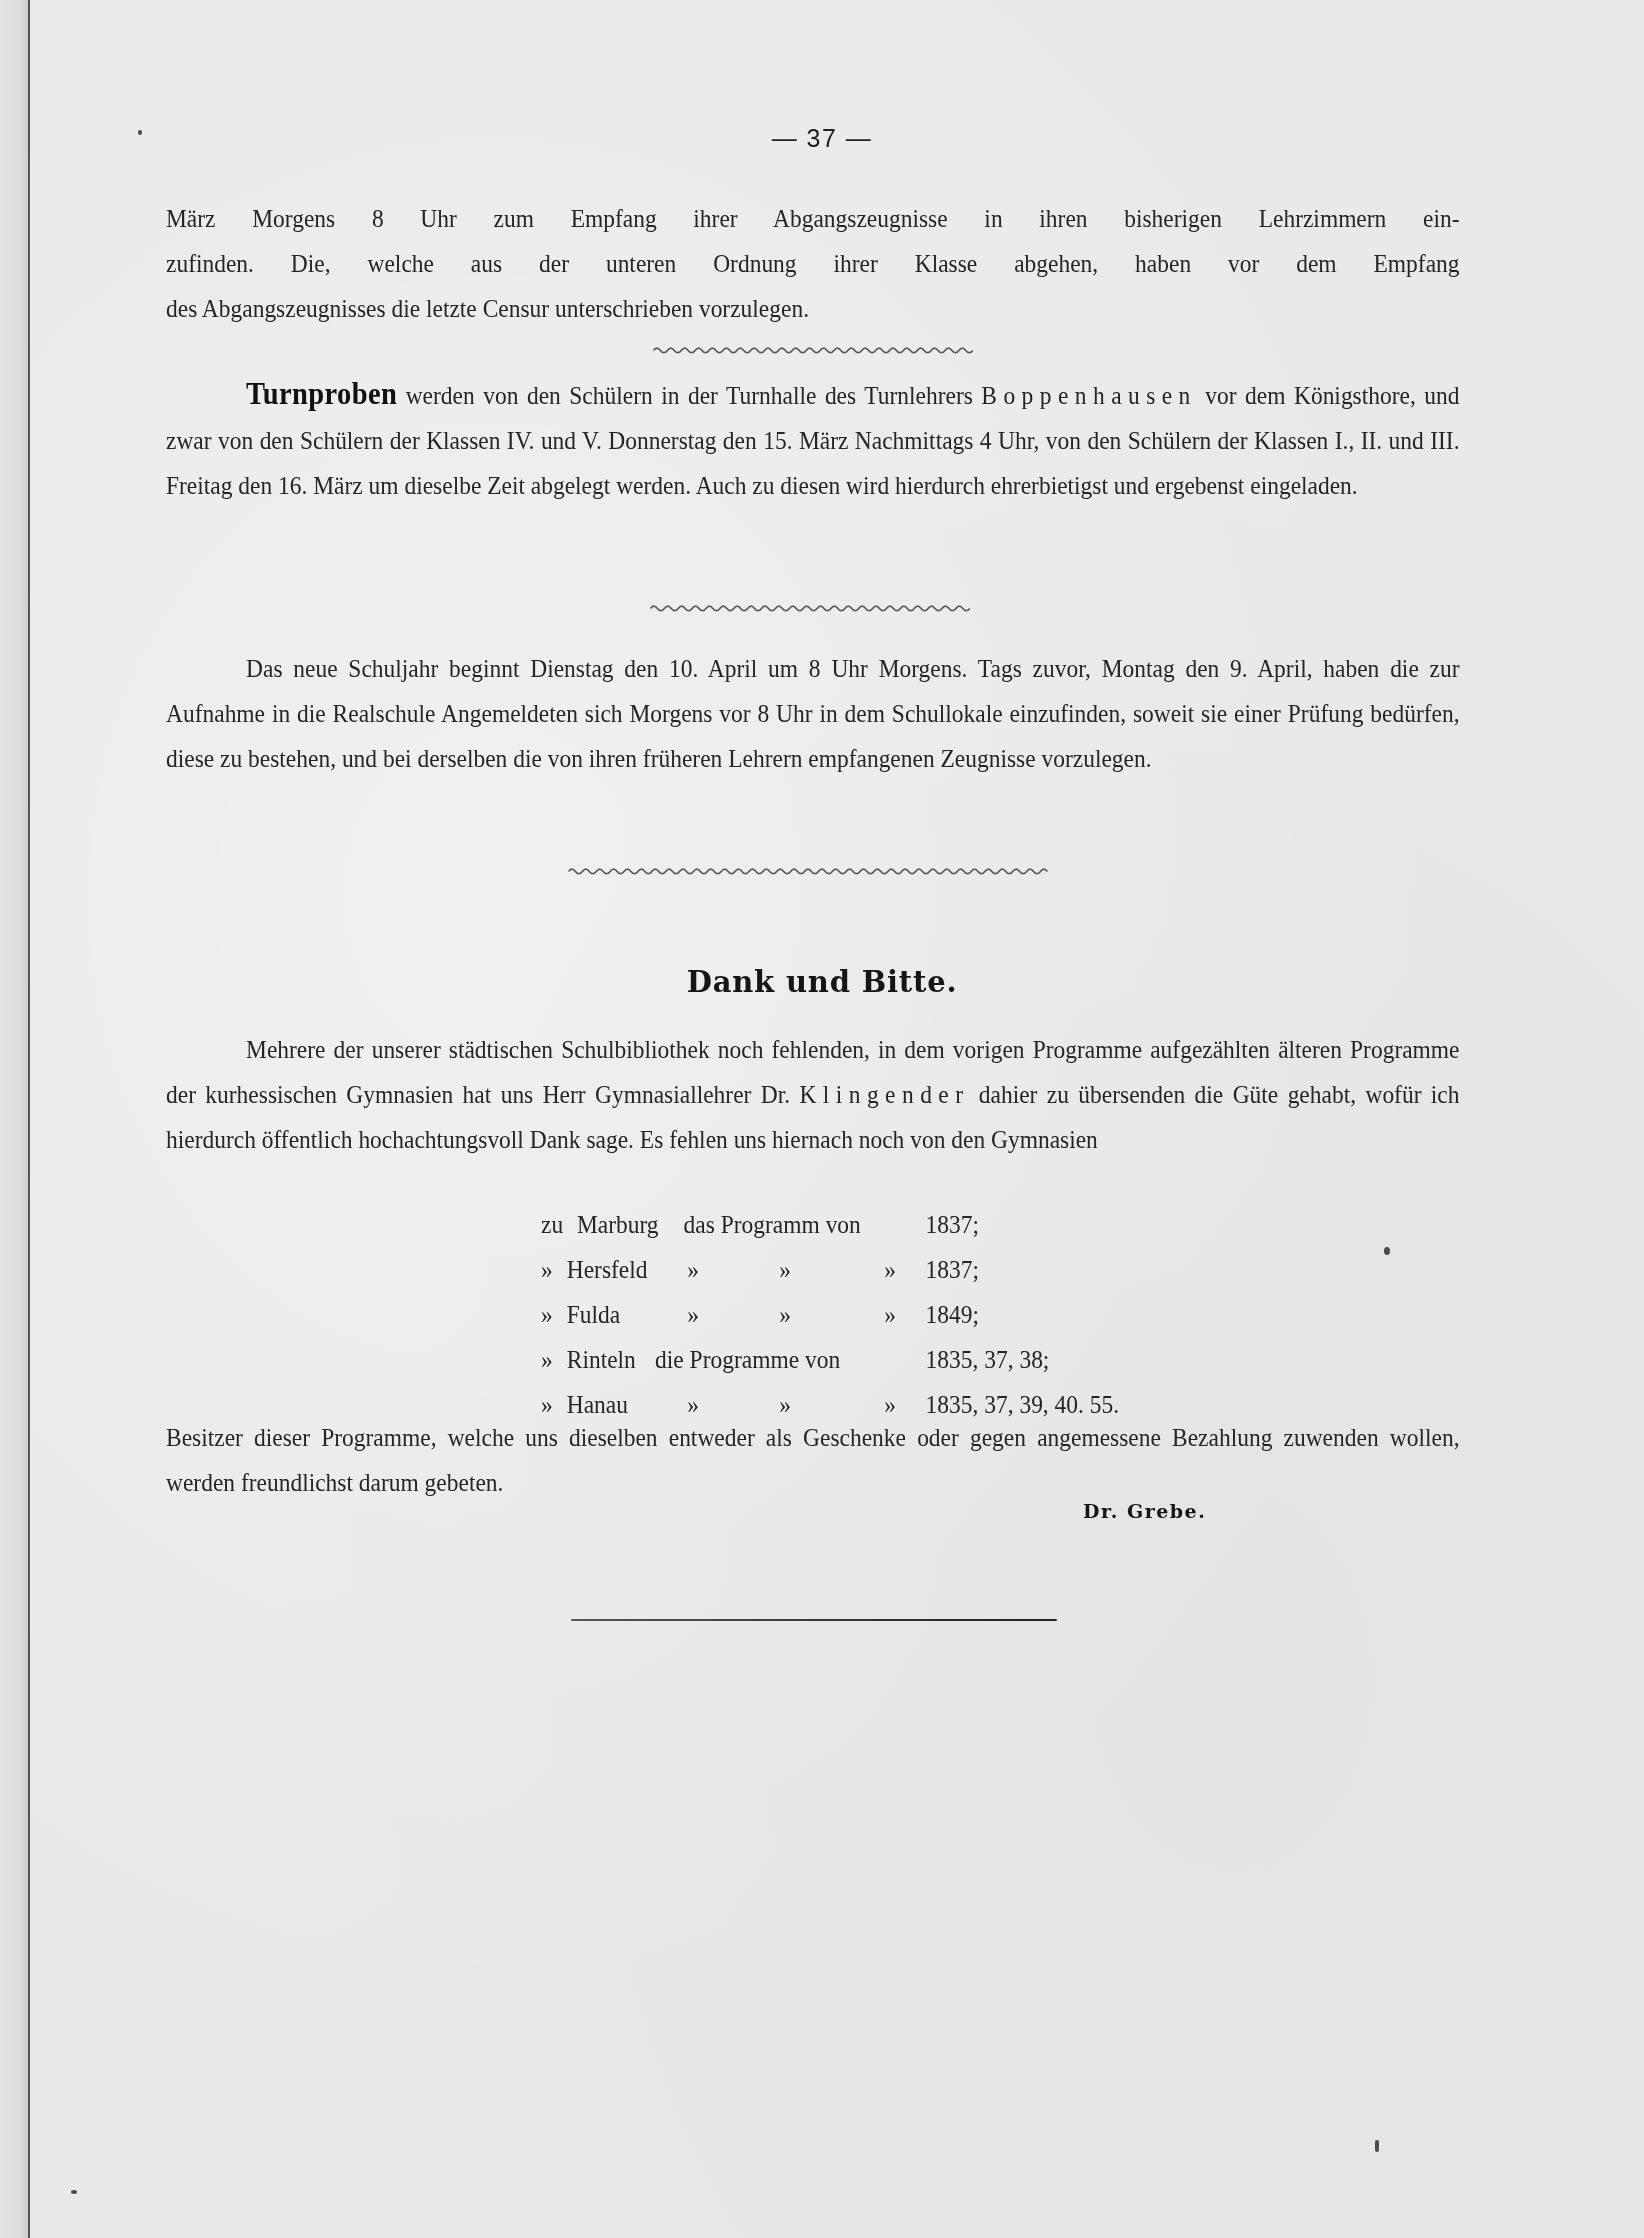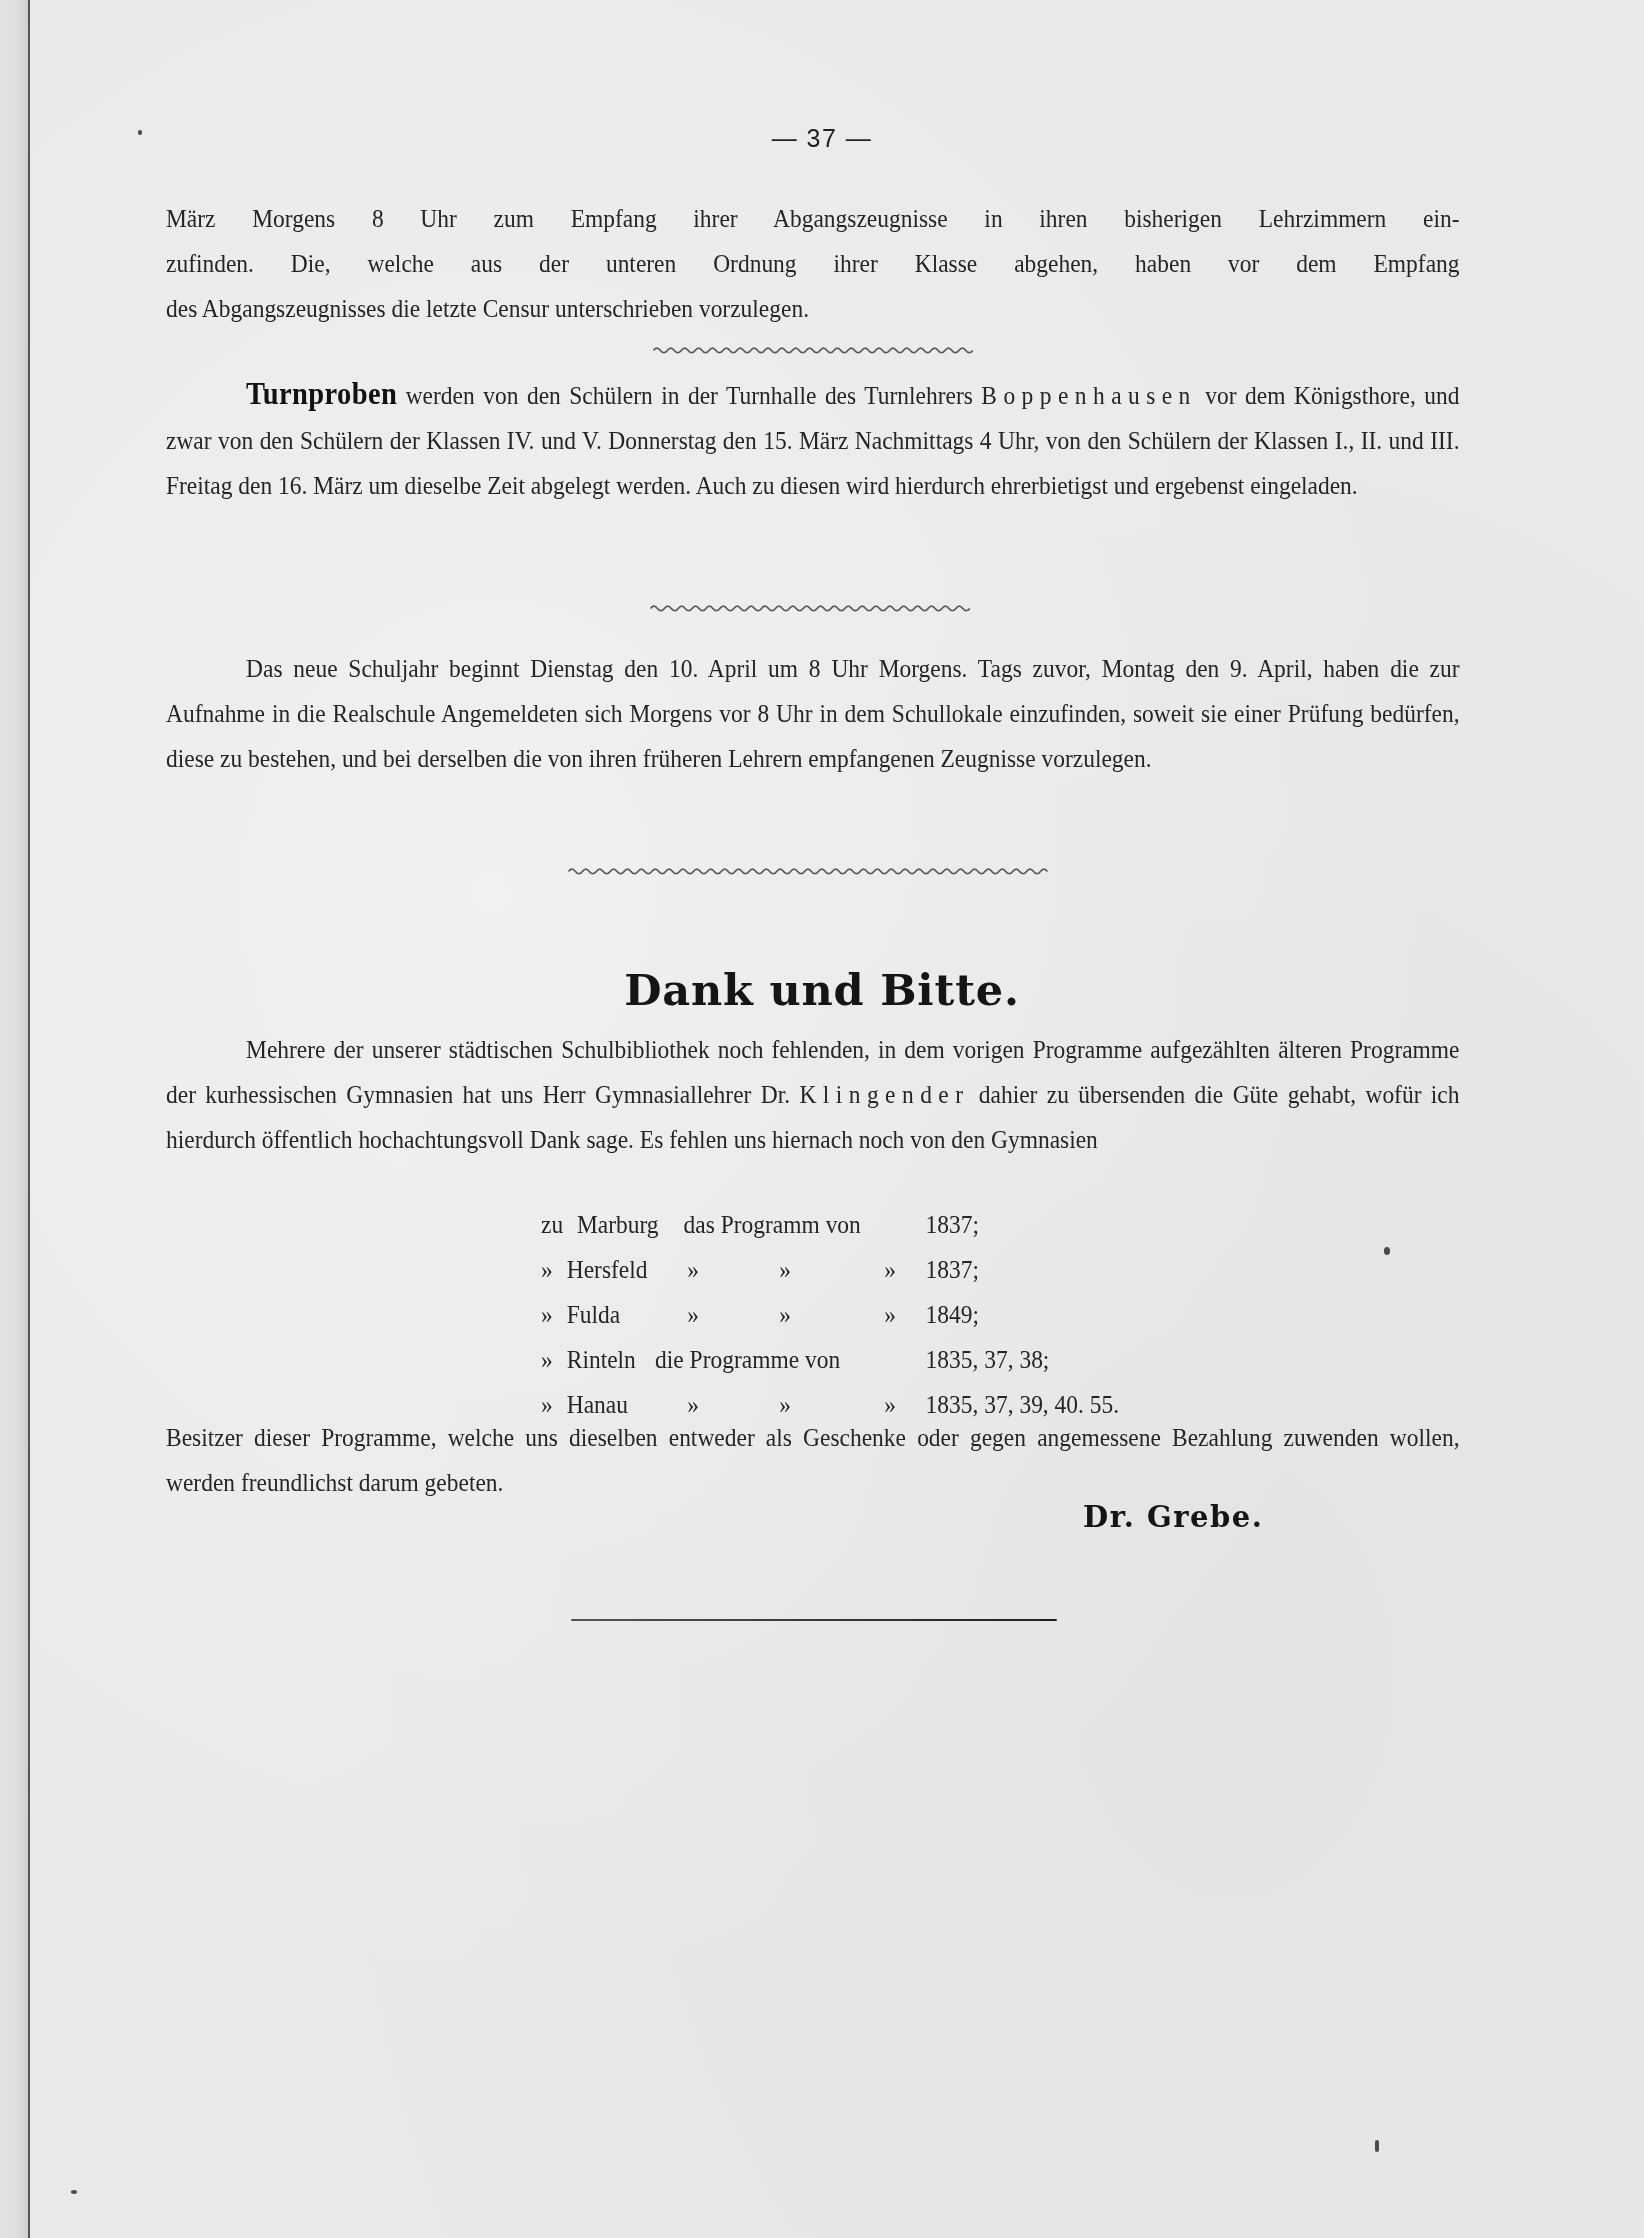--- a/index.html
+++ b/index.html
@@ -76,21 +76,21 @@
     height: 10.8px;
   }
   .wavy svg { display: block; }
   .heading {
     position: absolute;
     top: 965px;
     left: 0; width: 1644px;
     text-align: center;
     font-family: "DejaVu Serif", "Liberation Serif", serif;
     font-weight: bold;
-    font-size: 43px;
+    font-size: 29px;
     letter-spacing: 0.8px;
     color: #151515;
   }
   .list-block {
     position: absolute;
     left: 541px;
     top: 1202px;
     font-size: 25.5px;
     line-height: 45px;
     color: #252525;
@@ -108,21 +108,21 @@
   .col-d1 { left: 159px; }
   .col-d2 { left: 259px; }
   .col-d3 { left: 373px; }
   .col-years { left: 418px; }
   .signature {
     position: absolute;
     top: 1500px;
     left: 1083px;
     font-family: "DejaVu Serif", "Liberation Serif", serif;
     font-weight: bold;
-    font-size: 29px;
+    font-size: 19px;
     letter-spacing: 1.5px;
     color: #151515;
   }
   .bottom-rule {
     position: absolute;
     left: 571px;
     top: 1619px;
     width: 486px;
     height: 2.3px;
     background: linear-gradient(to right, #555, #333 60%, #222);

